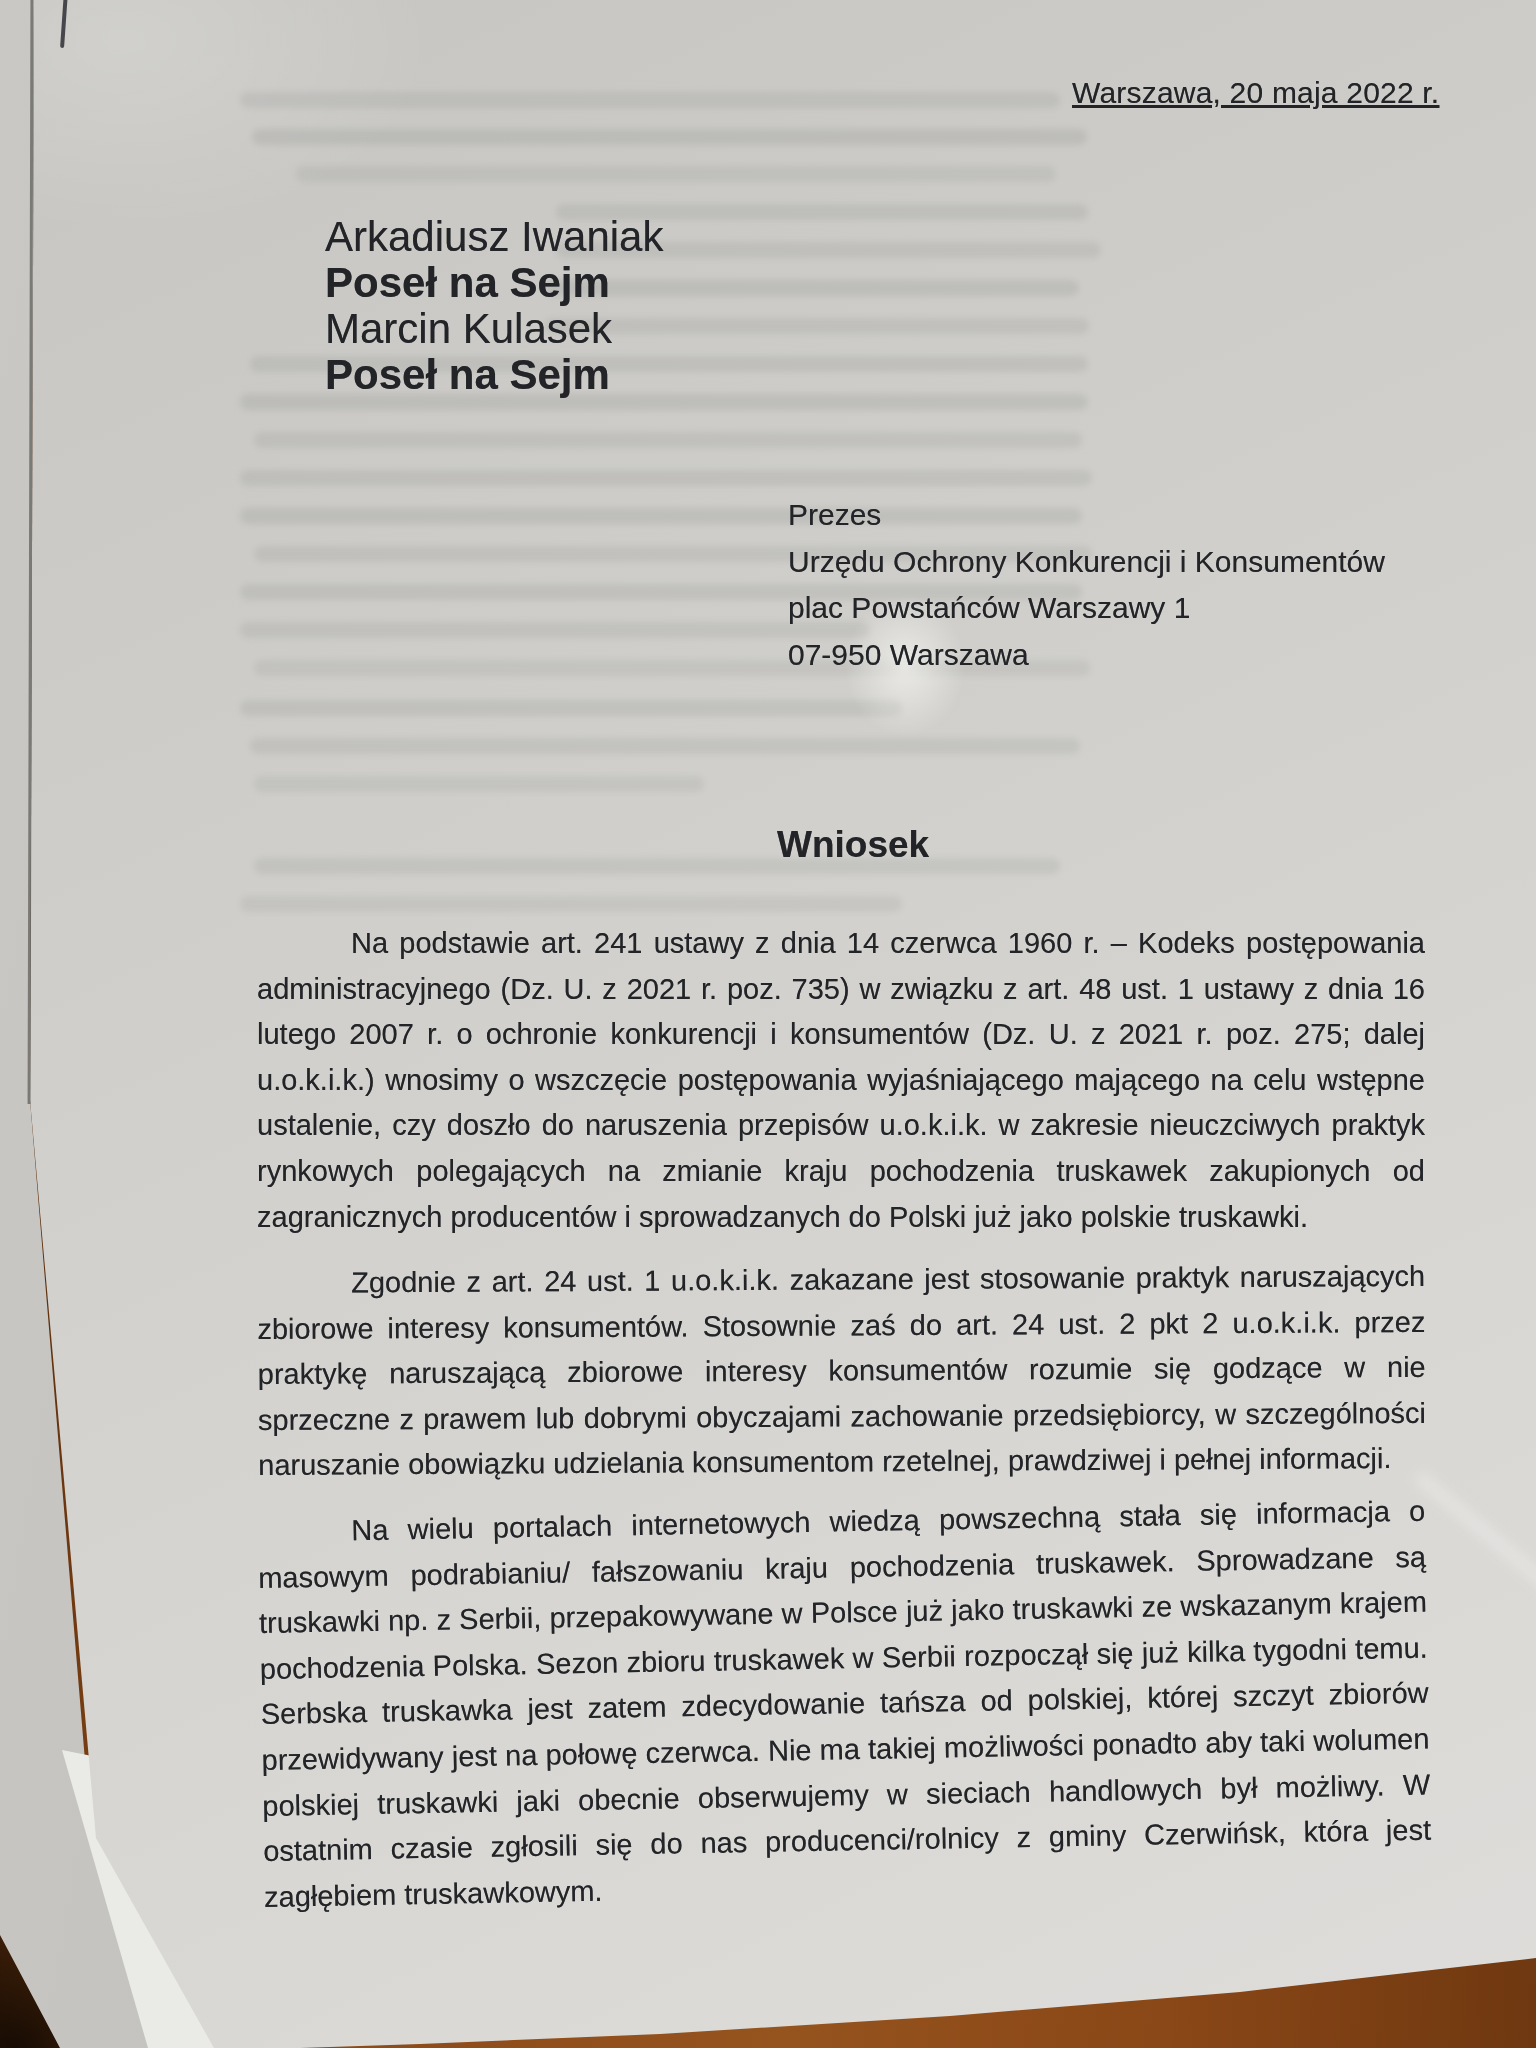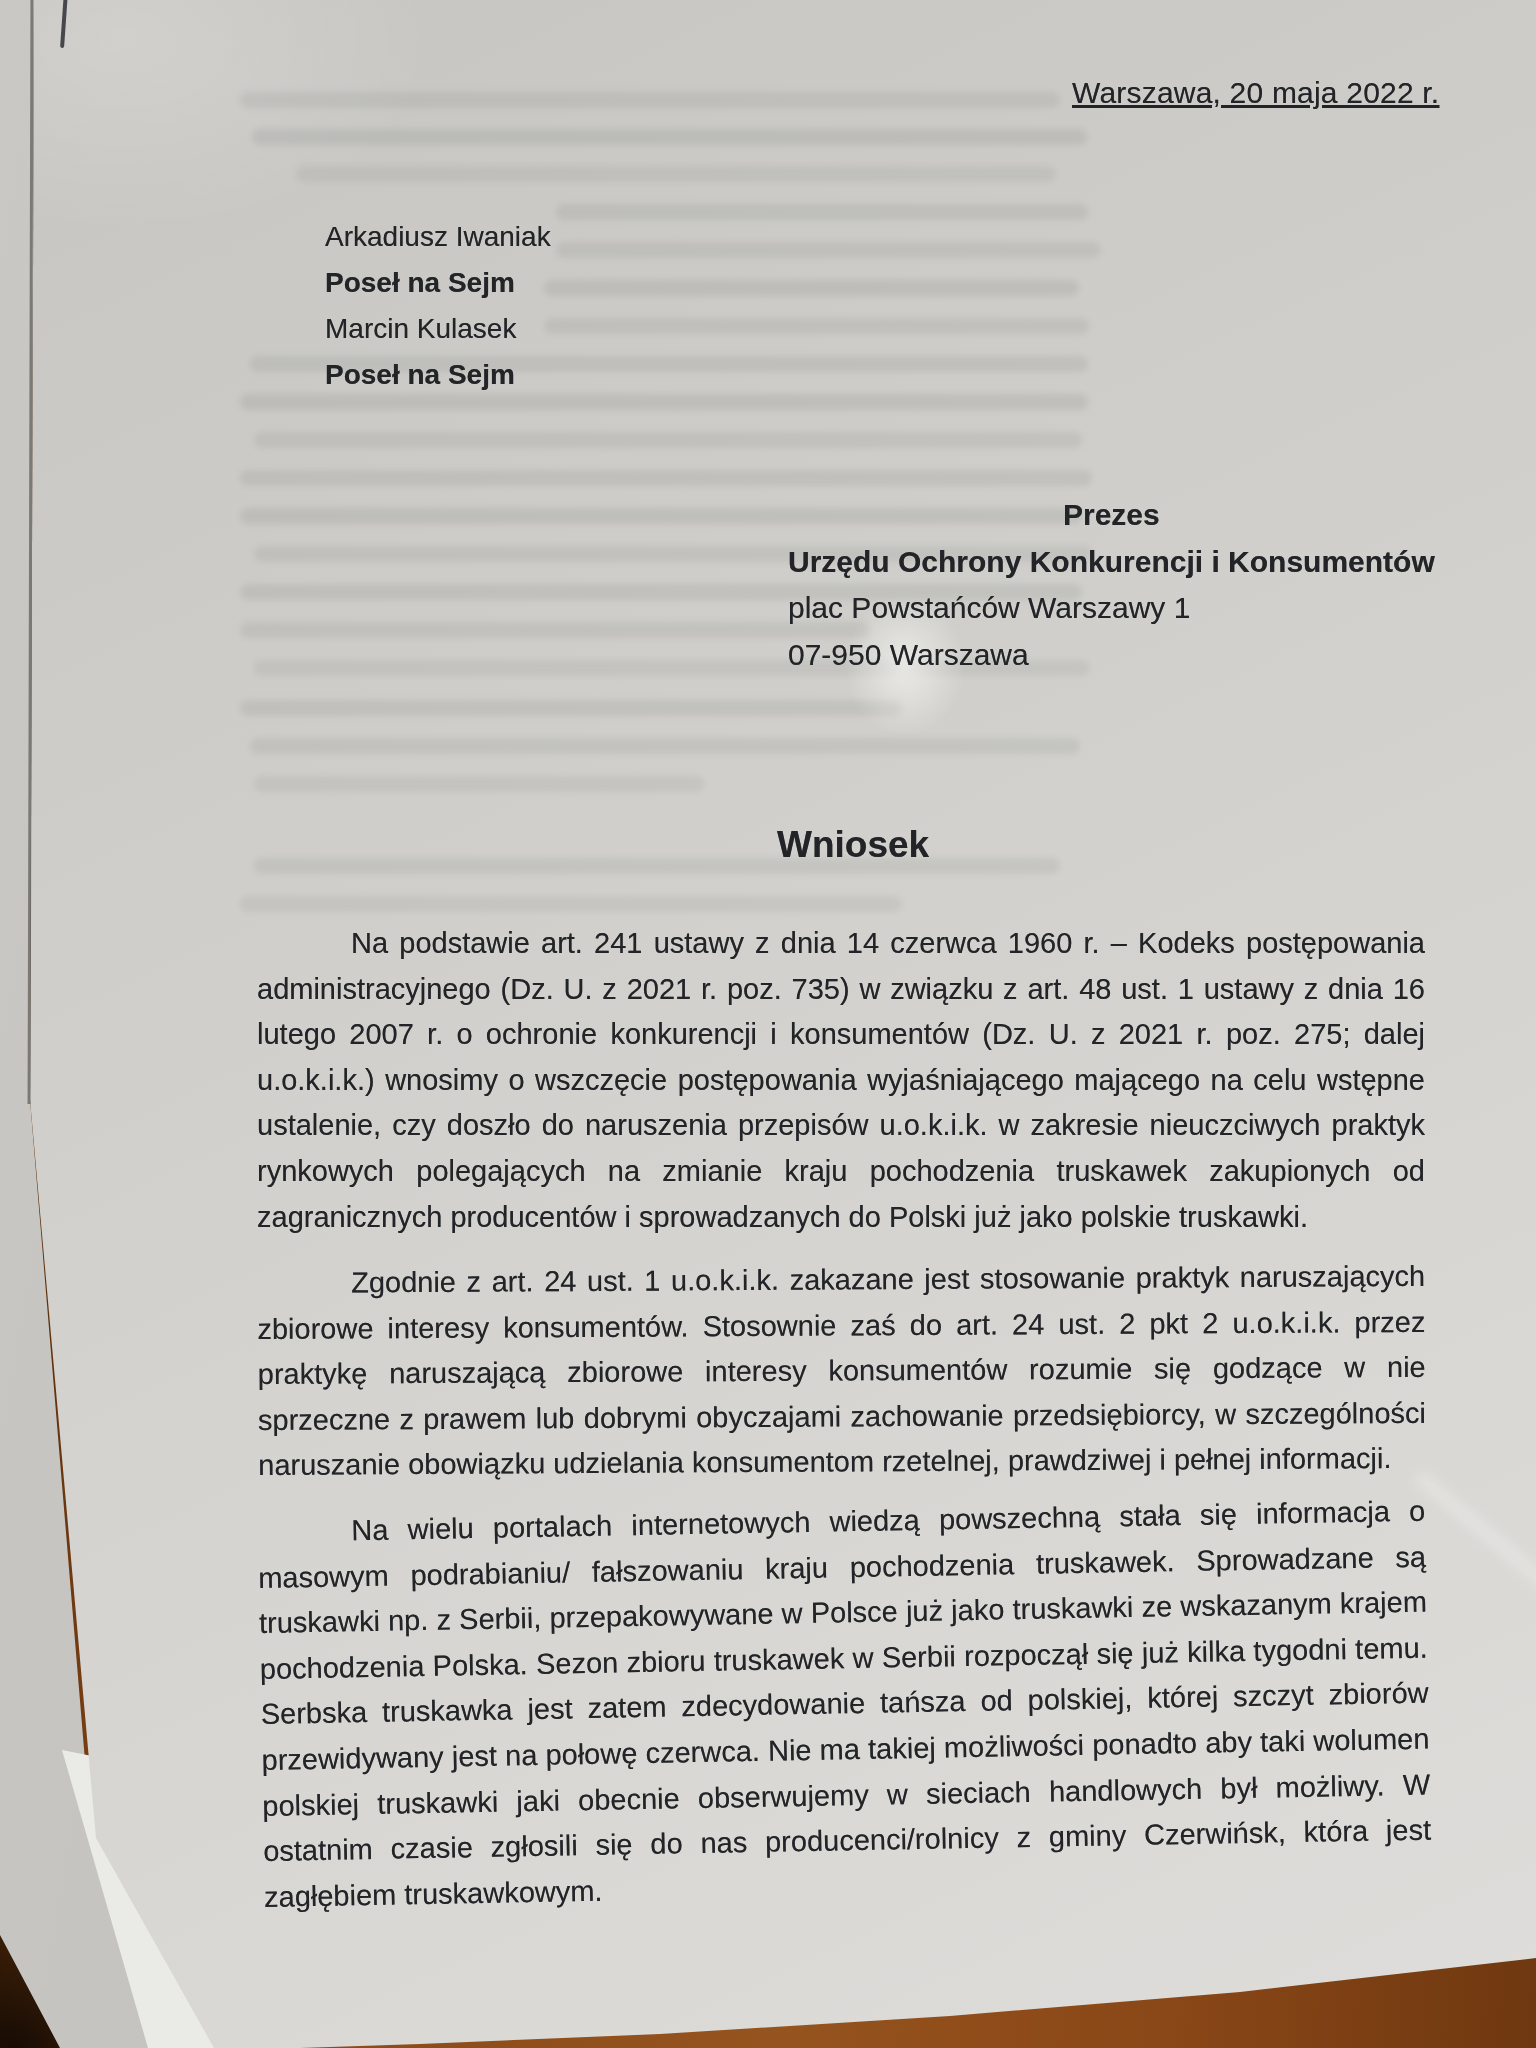--- a/index.html
+++ b/index.html
@@ -44,24 +44,24 @@
     position:absolute;left:1390px;top:1548px;width:240px;height:10px;
     background:rgba(246,246,243,.5);filter:blur(7px);transform:rotate(40deg);
   }
   .spot{
     position:absolute;left:845px;top:596px;width:120px;height:140px;
     background:radial-gradient(closest-side,rgba(249,249,246,.65),transparent);
   }
   .content{position:absolute;inset:0;color:var(--ink,#222428);}
   .content .txt{text-shadow:0 0 .6px rgba(34,36,40,.55);}
   .date-line{position:absolute;top:76px;left:1072px;font-size:30px;letter-spacing:.2px;text-decoration:underline;}
-  .sender{position:absolute;left:325px;top:214px;font-size:28px;line-height:46px;}
+  .sender{position:absolute;left:325px;top:214px;font-size:42px;line-height:46px;}
   .sender .b{font-weight:bold;}
   .recipient{position:absolute;left:788px;top:492px;font-size:30px;line-height:46.5px;}
-  .recipient .b{font-weight:bold;text-align:center;}
+  .recipient .b{font-weight:normal;}
   .heading{position:absolute;left:777px;top:824px;font-size:37px;font-weight:bold;}
   .body-text{
     position:absolute;left:257px;top:921px;width:1168px;
     font-size:29px;line-height:45.6px;text-align:justify;
   }
   .body-text p{margin:0 0 21px 0;text-indent:94px;}
   .body-text p.t2{transform:rotate(-.35deg);transform-origin:left top;}
   .body-text p.t3{transform:rotate(-1.05deg);transform-origin:left top;}
 </style>
 </head>

